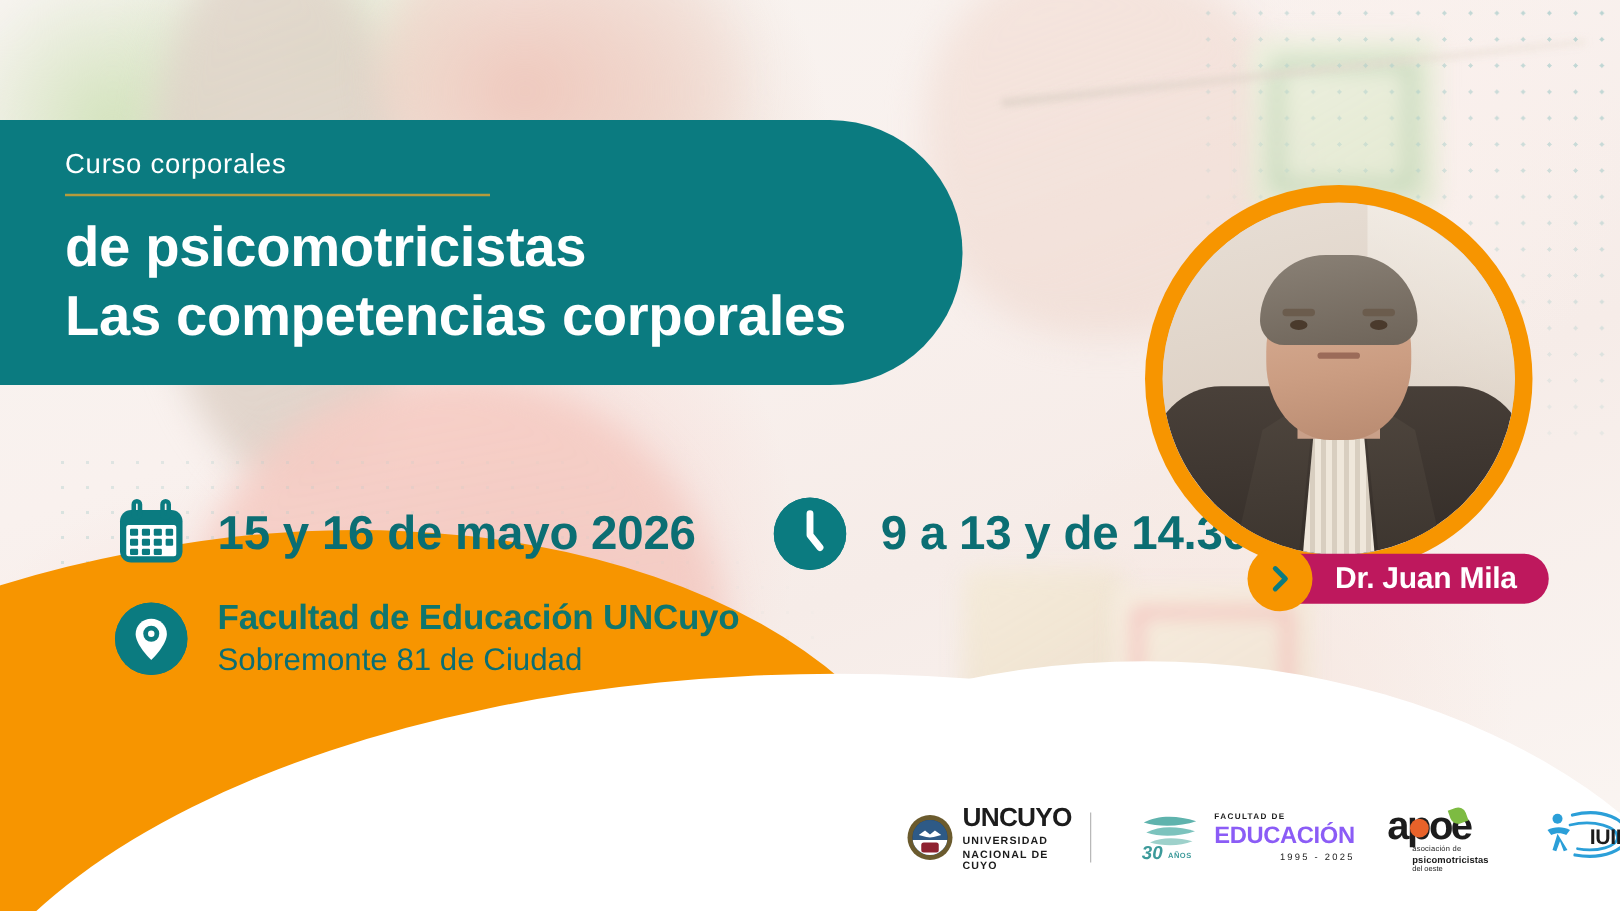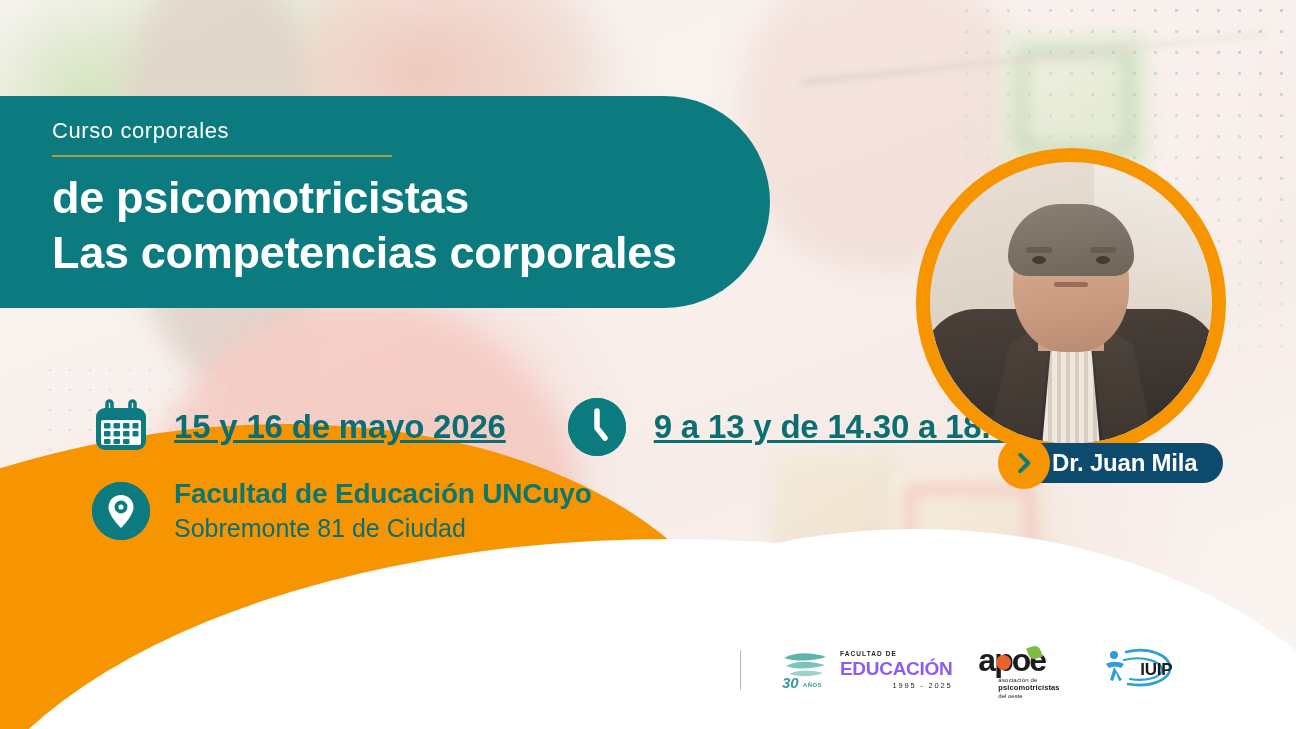--- a/index.html
+++ b/index.html
@@ -187,25 +187,24 @@
     justify-content: center;
     flex: none;
   }
   .cal-icon {
     width: 58px; height: 58px;
     position: relative;
     flex: none;
   }
   .info-text {
     color: #0b6e73;
-    font-size: 33px;
+    font-size: 38px;
     font-weight: 700;
     letter-spacing: -0.2px;
     white-space: nowrap;
-    text-decoration: underline;
   }
   .date-text { margin-left: 24px; }
   .time-text { margin-left: 28px; }
   .clock-wrap { margin-left: 62px; }
 
   .row-place {
     margin-top: 26px;
     align-items: flex-start;
   }
   .place-texts {
@@ -326,25 +325,25 @@
     transform: translateX(-50%);
     width: 34px; height: 5px; border-radius: 3px;
     background: #9b6b59;
   }
 
   .nameplate {
     position: absolute;
     left: 1000px;
     top: 443px;
     height: 40px;
-    background: #0c4a6e;
+    background: #be185d;
     border-radius: 20px;
     display: flex;
     align-items: center;
-    padding: 0 26px 0 52px;
+    padding: 0 26px 0 68px;
   }
   .nameplate-text {
     color: #ffffff;
     font-size: 24px;
     font-weight: 700;
     letter-spacing: -0.2px;
     white-space: nowrap;
   }
   .chev-badge {
     position: absolute;
@@ -603,20 +602,35 @@
   </div>
   <div class="chev-badge">
     <svg viewBox="0 0 24 24" width="26" height="26" aria-hidden="true">
       <path d="M8.5 4.5 L16 12 L8.5 19.5" fill="none" stroke="#0b7b80" stroke-width="3.6" stroke-linecap="round" stroke-linejoin="round"></path>
     </svg>
   </div>
 
   <div class="logos">
 
     <div class="logo-group">
+      <div class="uncuyo">
+        <div class="uncuyo-shield">
+          <div class="uncuyo-shield-inner">
+            <div class="shield-sky"></div>
+            <div class="shield-bird"></div>
+            <div class="shield-base"></div>
+            <div class="shield-hands"></div>
+          </div>
+        </div>
+        <div class="uncuyo-words">
+          <div class="uncuyo-main">UNCUYO</div>
+          <div class="uncuyo-sub1">UNIVERSIDAD</div>
+          <div class="uncuyo-sub2">NACIONAL DE CUYO</div>
+        </div>
+      </div>
       <div class="logo-divider"></div>
     </div>
 
     <div class="logo-group facultad">
       <div class="fac-wave">
         <svg viewBox="0 0 52 40" width="52" height="40" aria-hidden="true">
           <path d="M3 8 C14 2, 30 2, 45 7 C33 11, 16 12, 3 8 Z" fill="#5fb3ad"></path>
           <path d="M5 16 C16 10, 31 11, 44 15 C32 19, 17 20, 5 16 Z" fill="#7cc3bd"></path>
           <path d="M8 24 C18 19, 31 20, 42 23 C32 27, 19 27, 8 24 Z" fill="#9ed1cb"></path>
         </svg>

